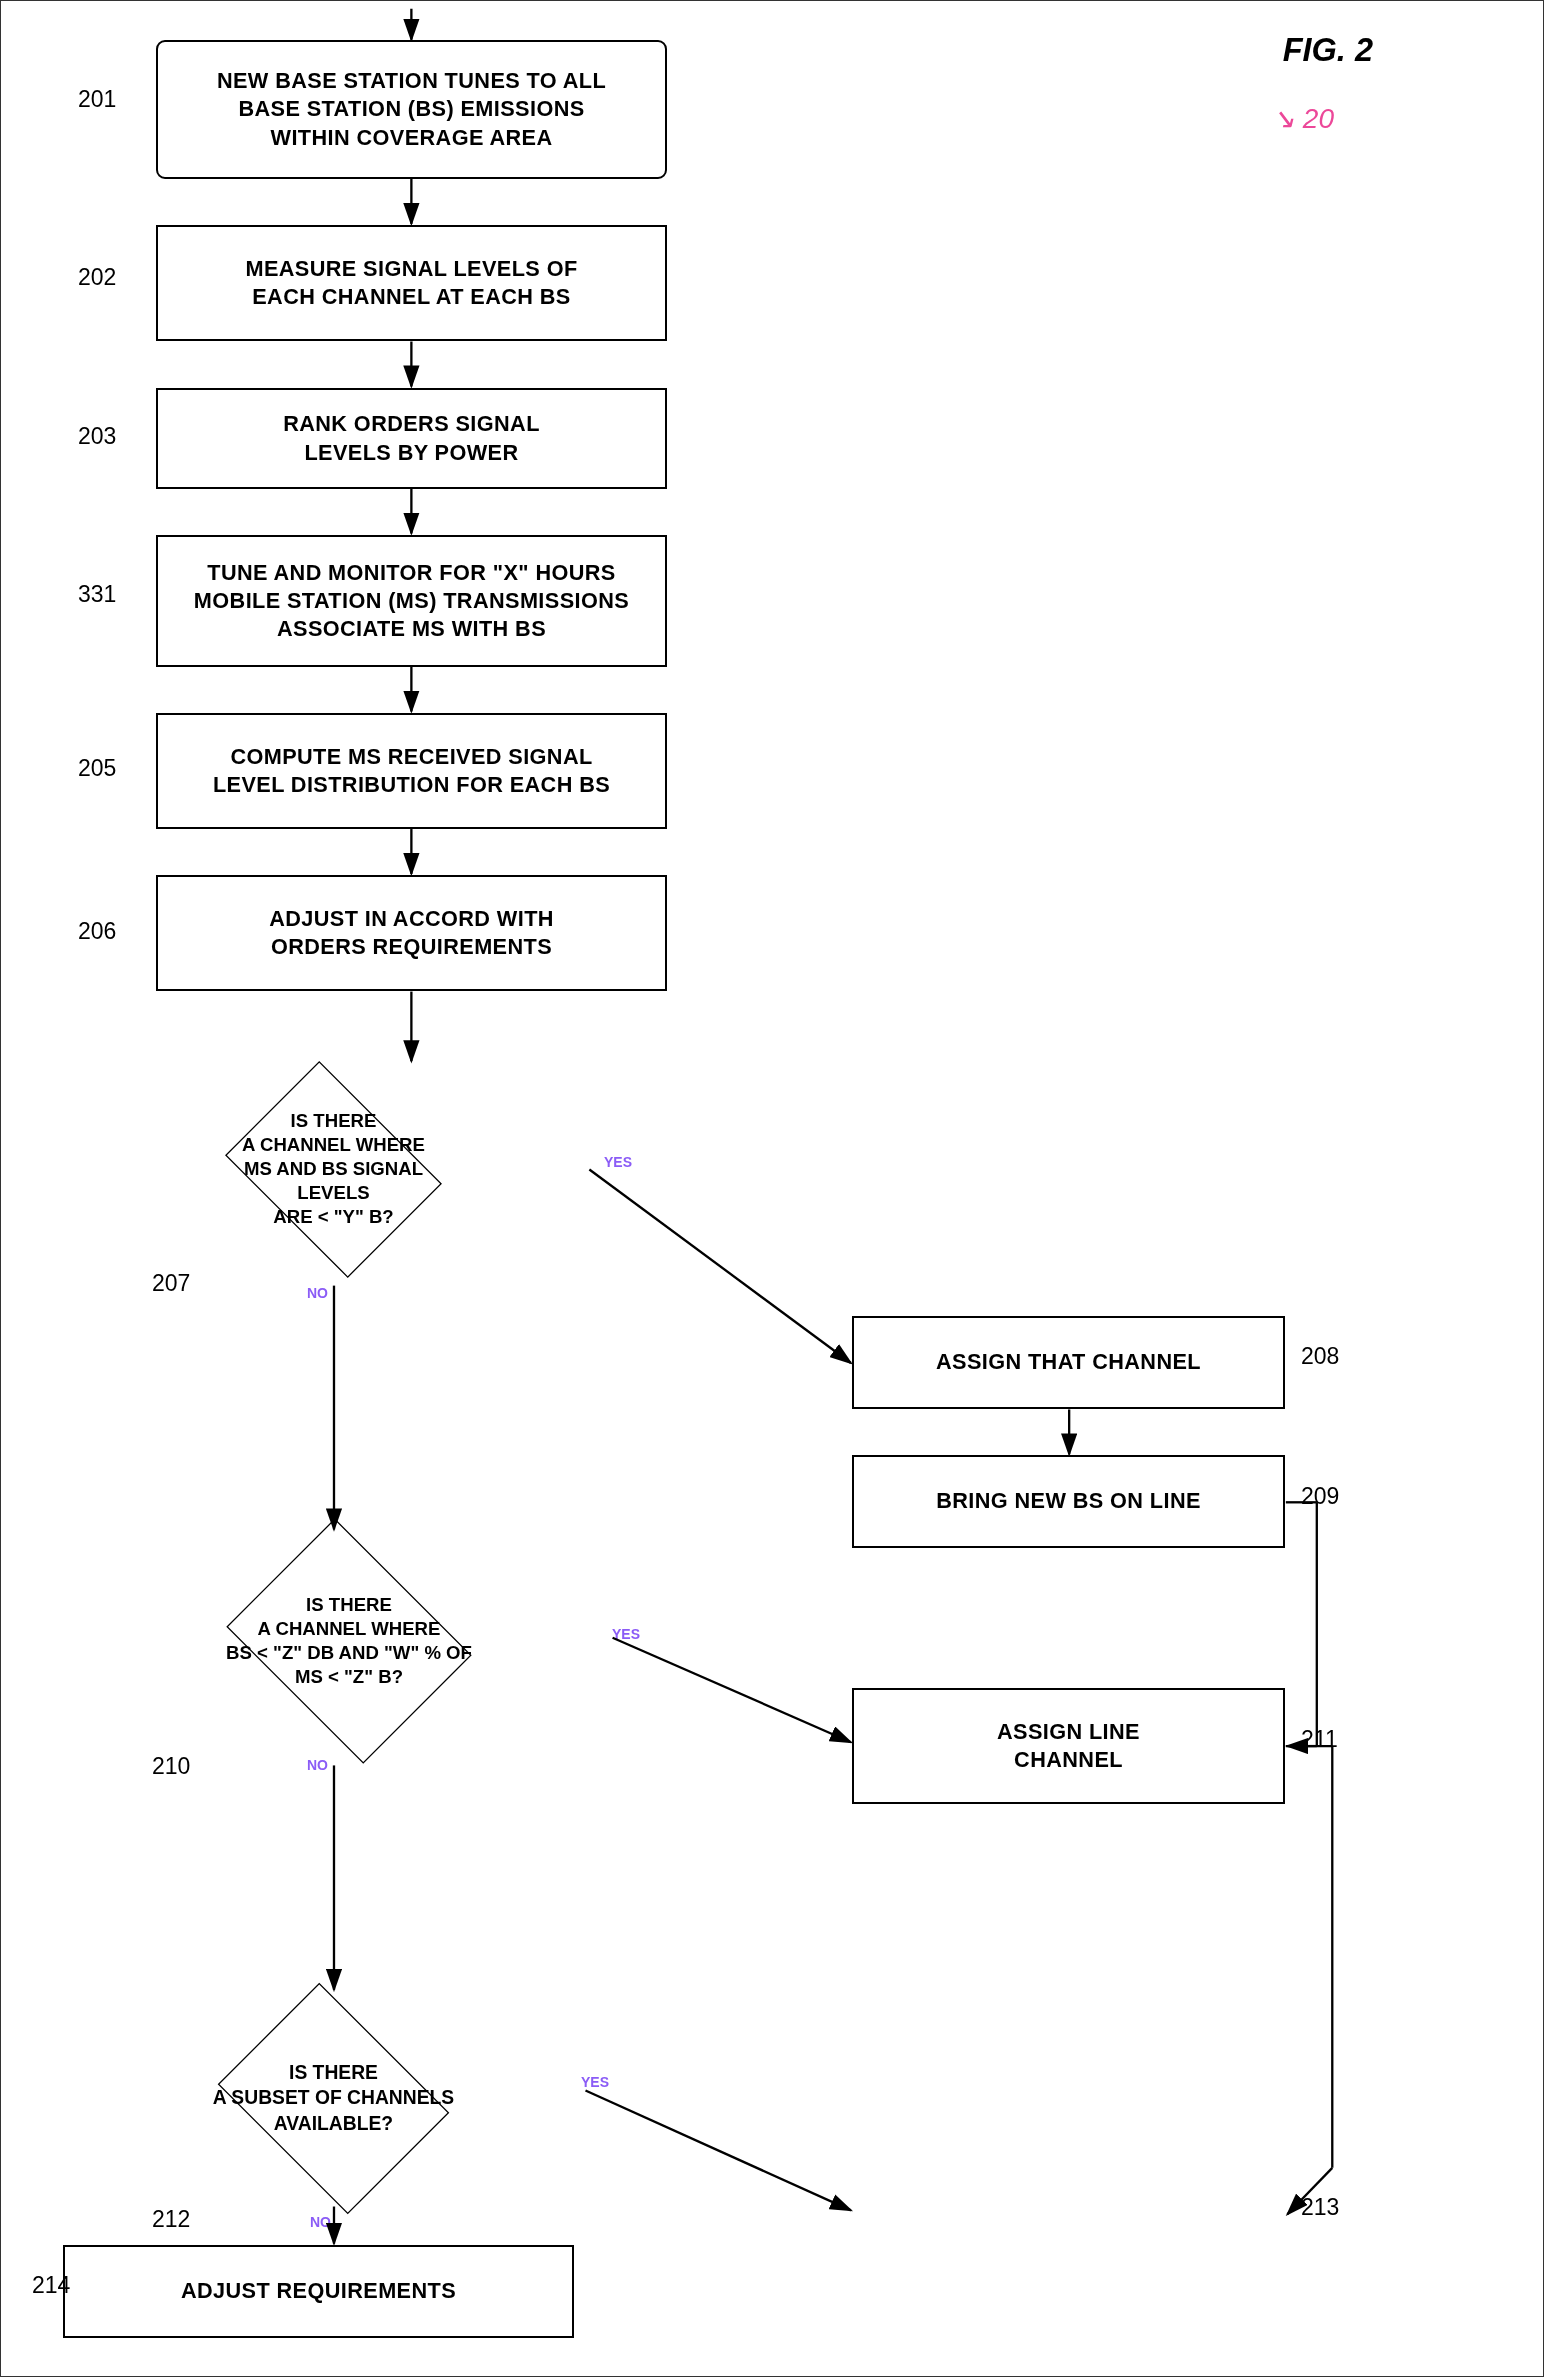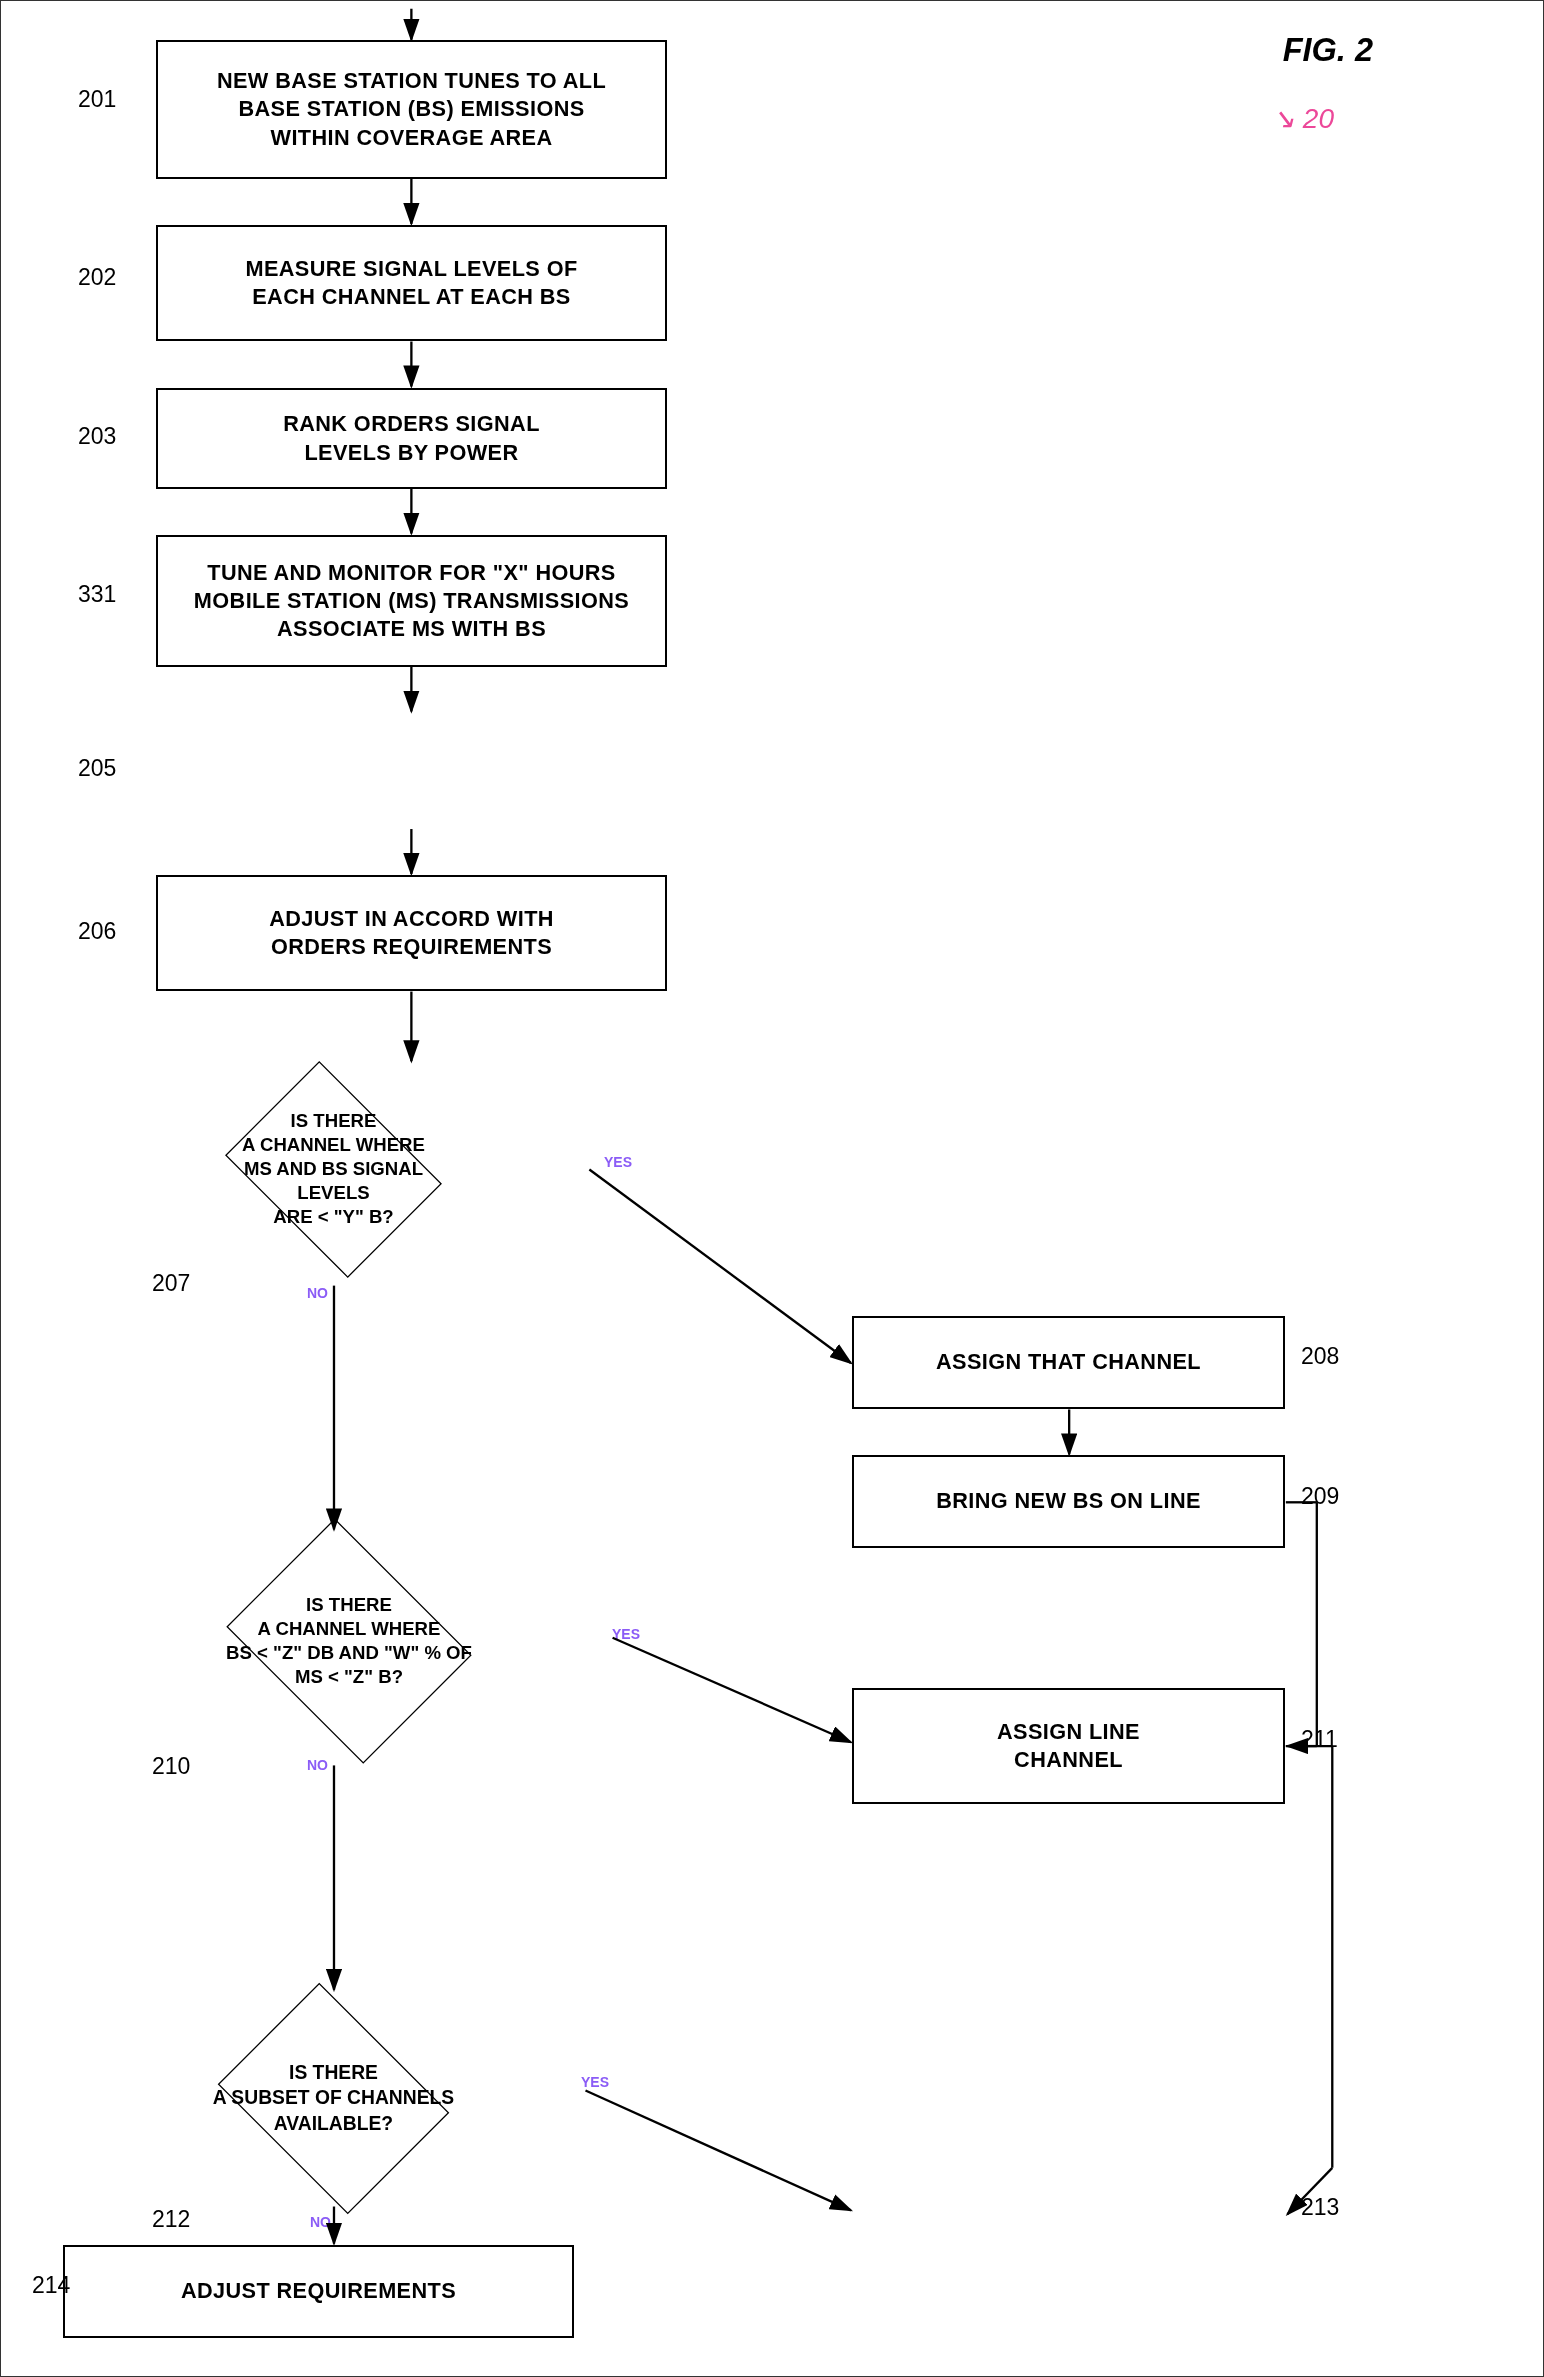--- a/index.html
+++ b/index.html
@@ -115,21 +115,21 @@
     }
   </style>
 </head>
 <body>
 
 <div class="diagram-container">
 
   <div class="fig-title">FIG. 2</div>
   <div class="fig-number" style="font-size:28px; position:absolute; top:101px; right:209px; font-style:italic;">↘ <span>20</span></div>
 
-  <div class="flow-box" style="left:155px; top:39px; width:511px; height:139px;">
+  <div class="flow-box" style="left:155px; top:39px; width:511px; height:139px;border-radius:9px;">
     <span style="white-space:pre-line;">NEW BASE STATION TUNES TO ALL
 BASE STATION (BS) EMISSIONS
 WITHIN COVERAGE AREA</span>
   </div>
   <div class="ref-number" style="left:77px; top:85px;">201</div>
 
   <div class="flow-box" style="left:155px; top:224px; width:511px; height:116px;">
     <span style="white-space:pre-line;">MEASURE SIGNAL LEVELS OF
 EACH CHANNEL AT EACH BS</span>
   </div>
@@ -141,20 +141,24 @@
   </div>
   <div class="ref-number" style="left:77px; top:422px;">203</div>
 
   <div class="flow-box" style="left:155px; top:534px; width:511px; height:132px;">
     <span style="white-space:pre-line;">TUNE AND MONITOR FOR "X" HOURS
 MOBILE STATION (MS) TRANSMISSIONS
 ASSOCIATE MS WITH BS</span>
   </div>
   <div class="ref-number" style="left:77px; top:580px;">331</div>
 
+  <div class="flow-box" style="left:155px; top:712px; width:511px; height:116px;">
+    <span style="white-space:pre-line;">COMPUTE MS RECEIVED SIGNAL
+LEVEL DISTRIBUTION FOR EACH BS</span>
+  </div>
   <div class="ref-number" style="left:77px; top:754px;">205</div>
 
   <div class="flow-box" style="left:155px; top:874px; width:511px; height:116px;">
     <span style="white-space:pre-line;">ADJUST IN ACCORD WITH
 ORDERS REQUIREMENTS</span>
   </div>
   <div class="ref-number" style="left:77px; top:917px;">206</div>
 
   <div class="diamond-wrapper" style="left:77px; top:1052px; width:511px; height:232px;">
     <div class="diamond">

